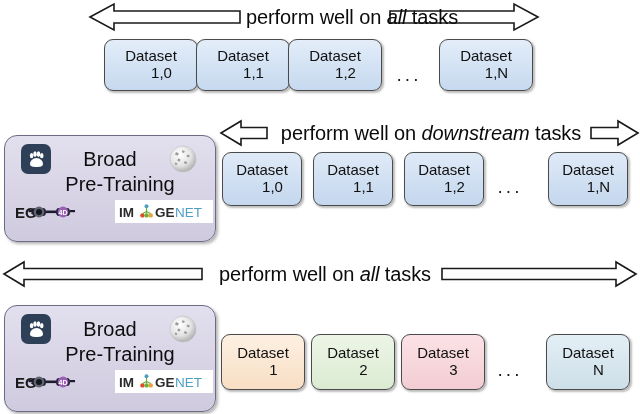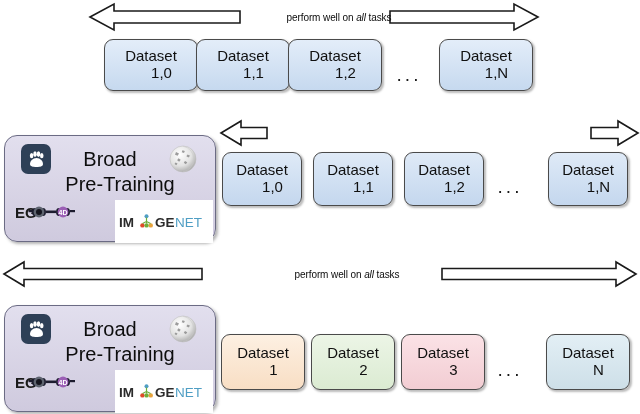--- a/index.html
+++ b/index.html
@@ -16,24 +16,23 @@
     overflow: hidden;
   }
 
   
   .arrow-band { position: absolute; height: 30px; }
   .arrow-label {
     position: absolute;
     top: 50%;
     transform: translateY(-50%);
     white-space: nowrap;
-    font-size: 10px;
+    font-size: 20px;
     letter-spacing: -0.1px;
     color: #0b0b0b;
-    margin-left: 22px;
   }
   .arrow-label i { font-style: italic; }
 
   .arrow-svg { position: absolute; top: 0; left: 0; }
 
   
   .ds-box {
     position: absolute;
     border: 1.3px solid #4a4a4a;
     border-radius: 9px;
@@ -86,21 +85,21 @@
   .globe-logo { position: absolute; width: 30px; height: 30px; }
   
   .ego-logo { position: absolute; height: 20px; }
   
   .imagenet-logo {
     position: absolute;
     background: #ffffff;
     display: flex;
     align-items: center;
     justify-content: center;
-    padding: 11px 3px;
+    padding: 1px 3px;
   }
 </style>
 </head>
 <body>
 
 <div class="arrow-band" style="left:88px; top:2px; width:452px; height:30px;">
   <svg class="arrow-svg" width="452" height="30" viewBox="0 0 452 30">
 
     <path d="M 2 15 L 26 2 L 26 9 L 152 9 L 152 21 L 26 21 L 26 28 Z" fill="#ffffff" stroke="#1a1a1a" stroke-width="1.6" stroke-linejoin="miter"></path>
 
@@ -202,20 +201,23 @@
       <text x="56" y="14" font-family="Liberation Sans, sans-serif" font-size="13.5" font-weight="500" fill="#4f9ec4">NET</text>
     </svg>
   </div>
 </div>
 
 <div class="arrow-band" style="left:219px; top:118px; width:421px; height:30px;">
   <svg class="arrow-svg" width="421" height="30" viewBox="0 0 421 30">
     <path d="M 2 15 L 22 3 L 22 9.5 L 48 9.5 L 48 20.5 L 22 20.5 L 22 27 Z" fill="#ffffff" stroke="#1a1a1a" stroke-width="1.6" stroke-linejoin="miter"></path>
     <path d="M 419 15 L 399 3 L 399 9.5 L 372 9.5 L 372 20.5 L 399 20.5 L 399 27 Z" fill="#ffffff" stroke="#1a1a1a" stroke-width="1.6" stroke-linejoin="miter"></path>
   </svg>
+  <div class="arrow-label" style="left:54px; width:316px; text-align:center;">
+    <span>perform well on </span><i>downstream</i><span> tasks</span>
+  </div>
 </div>
 
 <div class="ds-box" style="left:222px; top:152px; width:78px; height:52px; background:linear-gradient(#dfeaf7,#c4d7ee);">
   <span class="l1">Dataset</span>
   <span class="l2">1,0</span>
 </div>
 <div class="ds-box" style="left:313px; top:152px; width:78px; height:52px; background:linear-gradient(#dfeaf7,#c4d7ee);">
   <span class="l1">Dataset</span>
   <span class="l2">1,1</span>
 </div>

